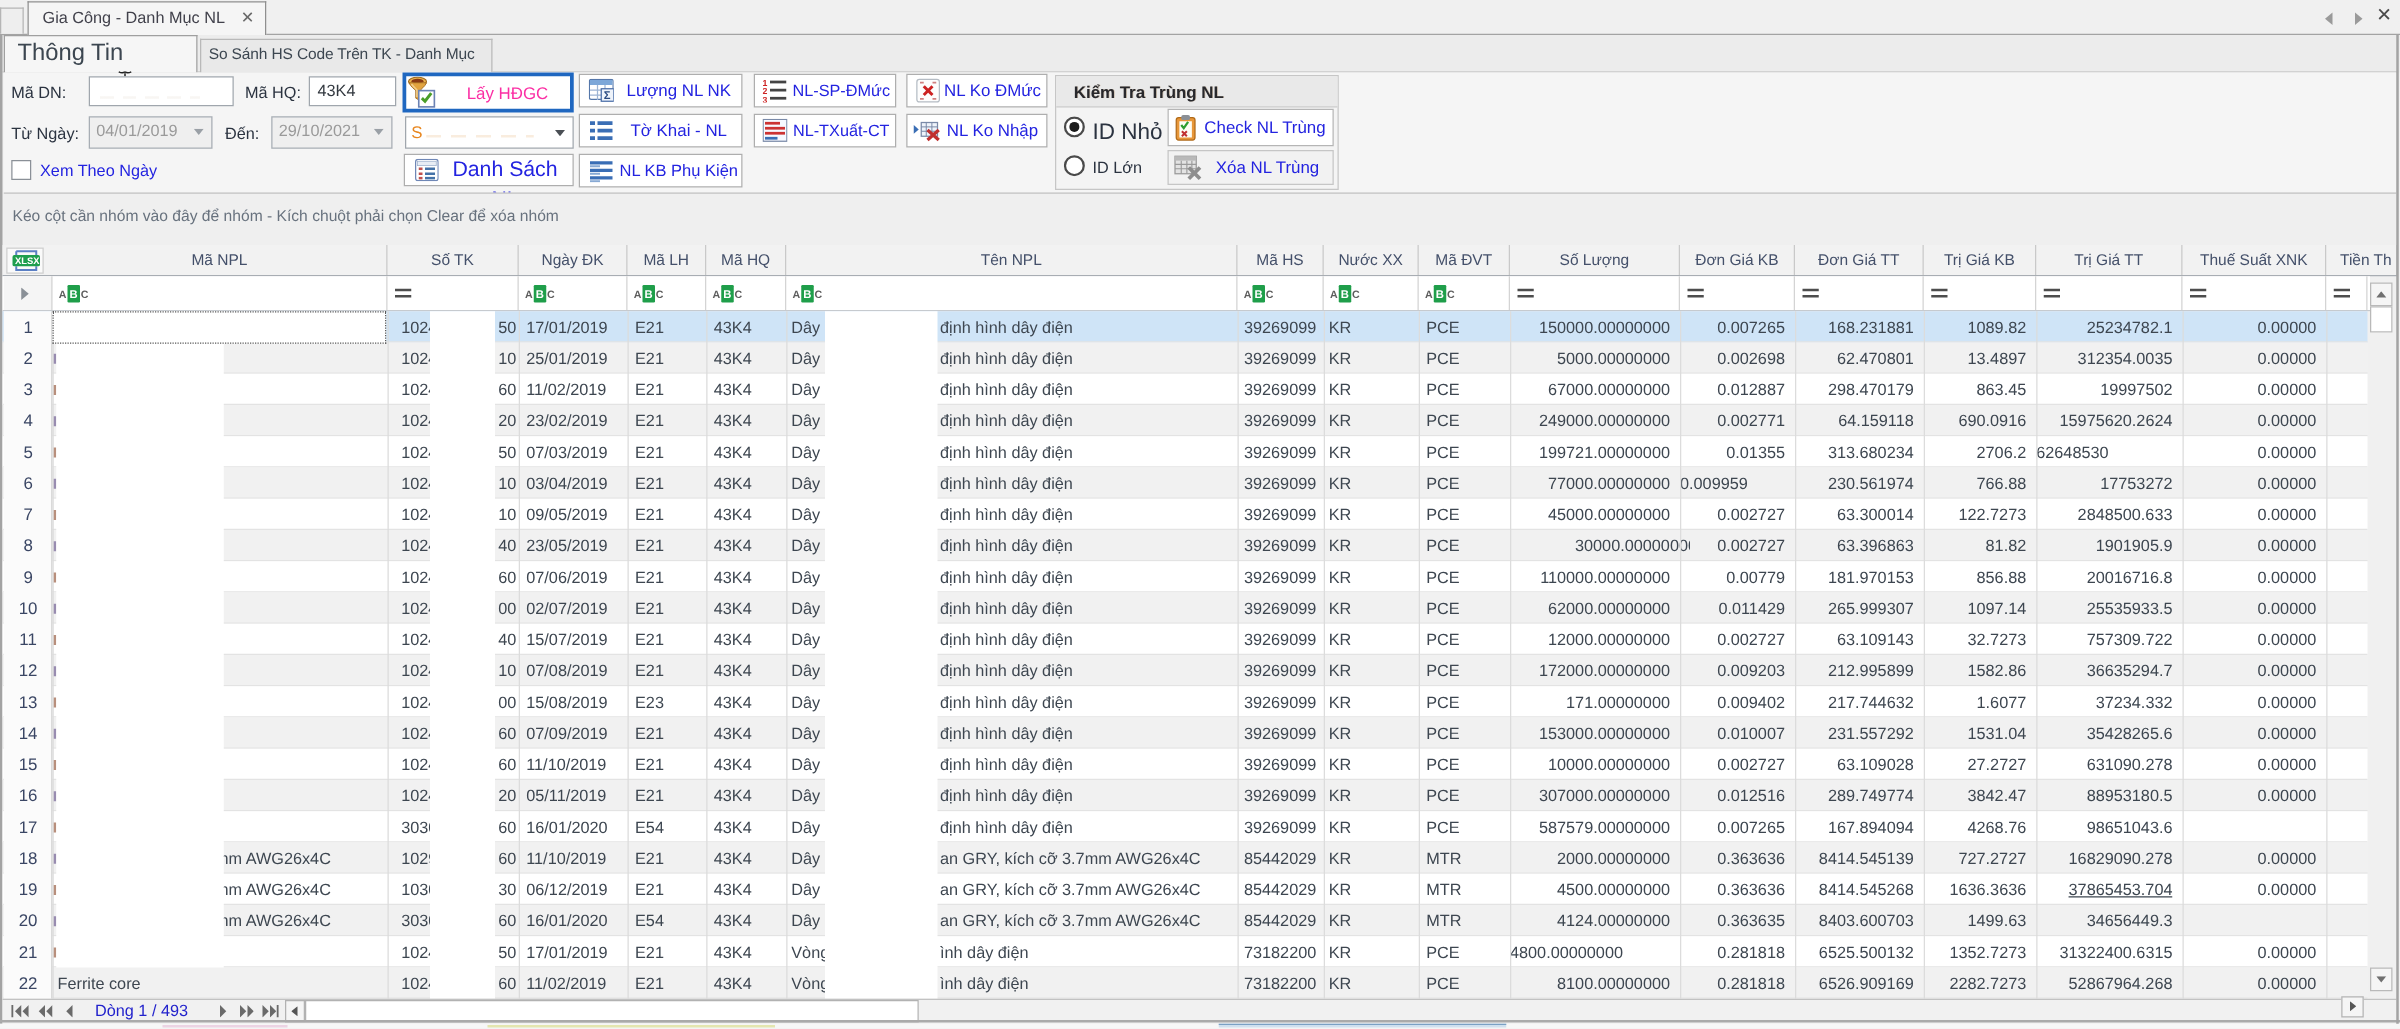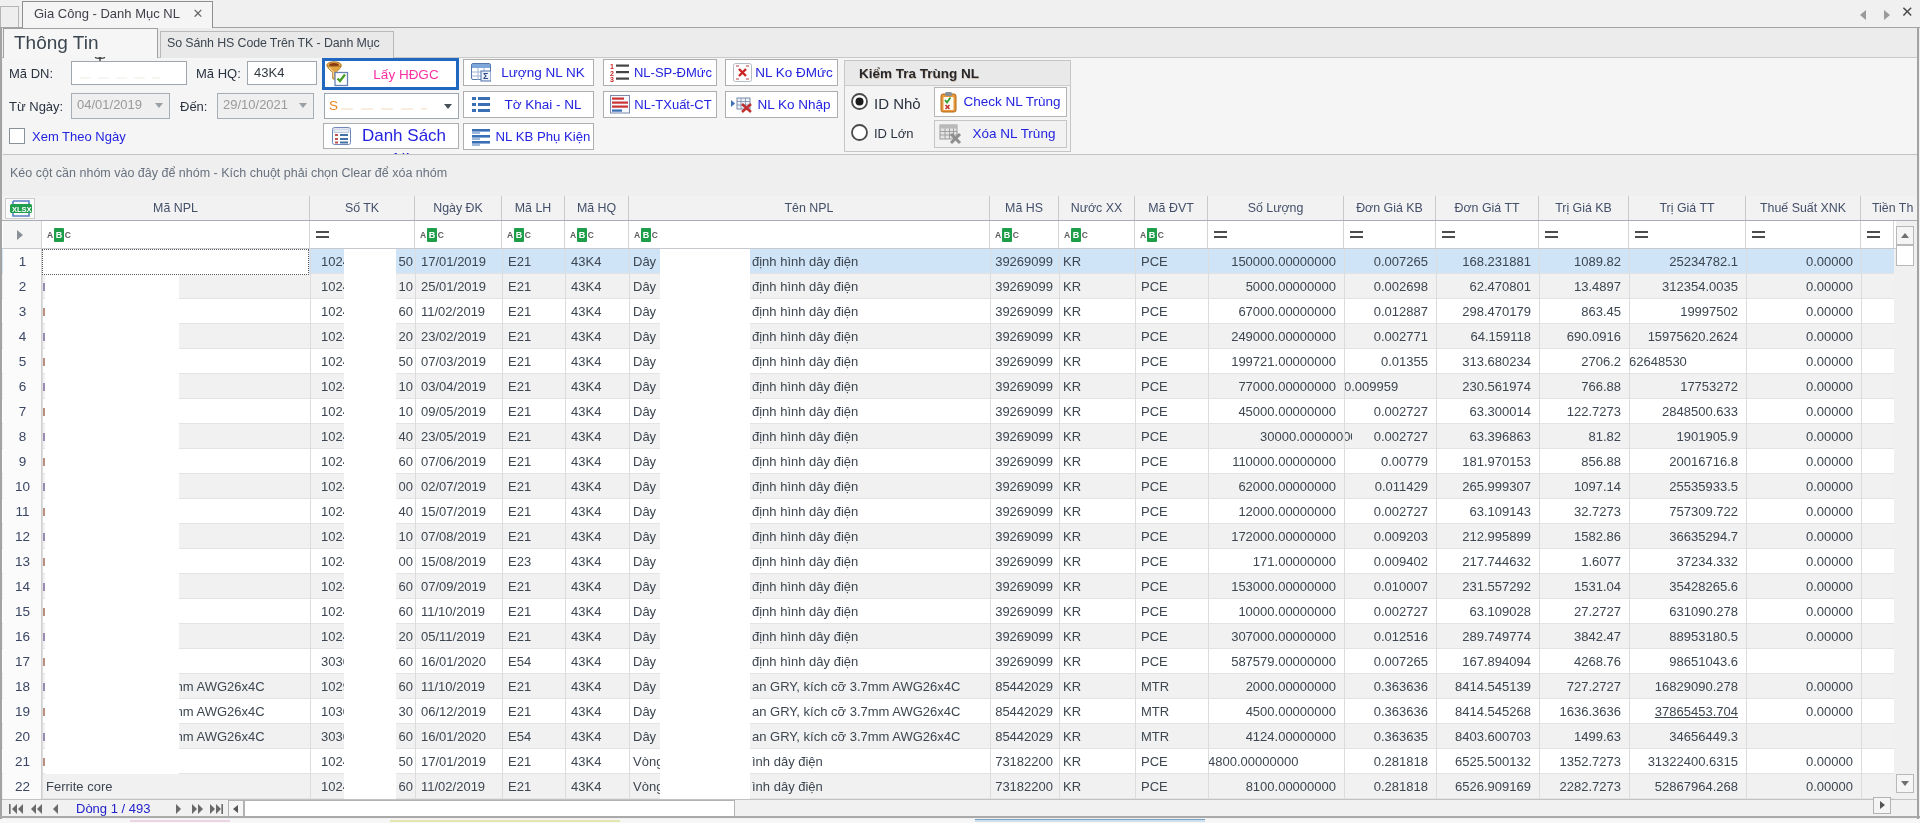--- a/index.html
+++ b/index.html
@@ -167,21 +167,21 @@
 </svg>
 <div class="abs" style="left:753px;top:92px;width:82px;height:25px;font-size:13.5px;color:#2323e0;line-height:25px;text-align:center;">NL Ko Nhập</div>
 
 <div class="abs" style="left:844px;top:60px;width:227px;height:92px;background:#f4f4f4;border:1px solid #c6c6c6;"></div>
 <div class="abs" style="left:845px;top:61px;width:225px;height:25px;background:#e9e9e9;border-bottom:1px solid #cdcdcd;"></div>
 <div class="abs" style="left:859px;top:61px;width:180px;height:25px;font-size:13.5px;font-weight:bold;color:#28282c;line-height:25px;text-shadow:0.6px 0.6px 0 #cdbfae;">Kiểm Tra Trùng NL</div>
 <svg class="abs" style="left:851px;top:93px;" width="17" height="17">
   <circle cx="8.5" cy="8.5" r="7.5" fill="#fff" stroke="#4a4a4a" stroke-width="1.8"></circle>
   <circle cx="8.5" cy="8.5" r="4" fill="#1b1b1b"></circle>
 </svg>
-<div class="abs" style="left:874px;top:95px;font-size:15px;color:#2b3340;">ID Nhỏ</div>
+<div class="abs" style="left:874px;top:95px;font-size:18px;color:#2b3340;">ID Nhỏ</div>
 <svg class="abs" style="left:851px;top:124px;" width="17" height="17">
   <circle cx="8.5" cy="8.5" r="7.5" fill="#fff" stroke="#4a4a4a" stroke-width="1.8"></circle>
 </svg>
 <div class="abs" style="left:874px;top:126px;font-size:13px;color:#2b3340;">ID Lớn</div>
 <div class="abs" style="left:934px;top:87px;width:133px;height:30px;background:#fff;border:1px solid #b5b5b5;"></div>
 <svg class="abs" style="left:939px;top:91px;" width="20" height="22">
   <rect x="2" y="3" width="15" height="18" rx="2" fill="#e8973a" stroke="#b06a18"></rect>
   <rect x="4.5" y="6" width="10" height="13" fill="#fdfdf4"></rect>
   <rect x="6" y="1" width="7" height="4" rx="1.5" fill="#8a8f96"></rect>
   <path d="M6,9 L8,11.5 L11.5,6.5" stroke="#2f9e2f" stroke-width="1.8" fill="none"></path>

